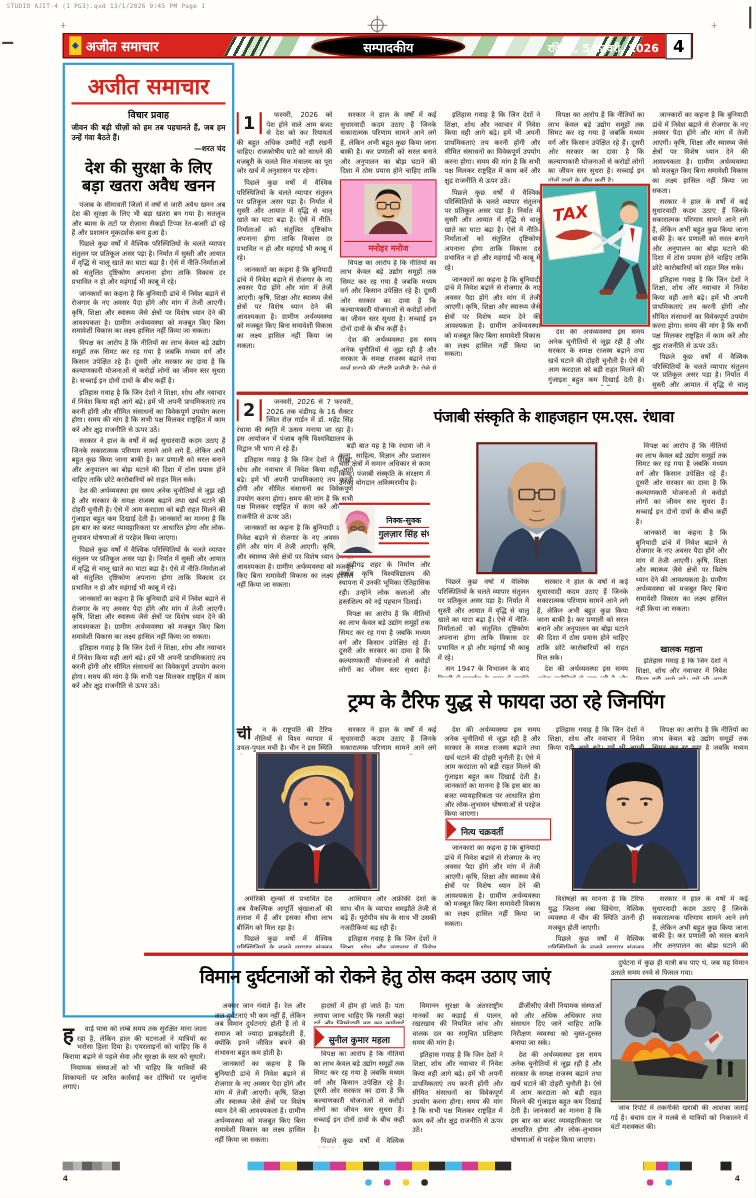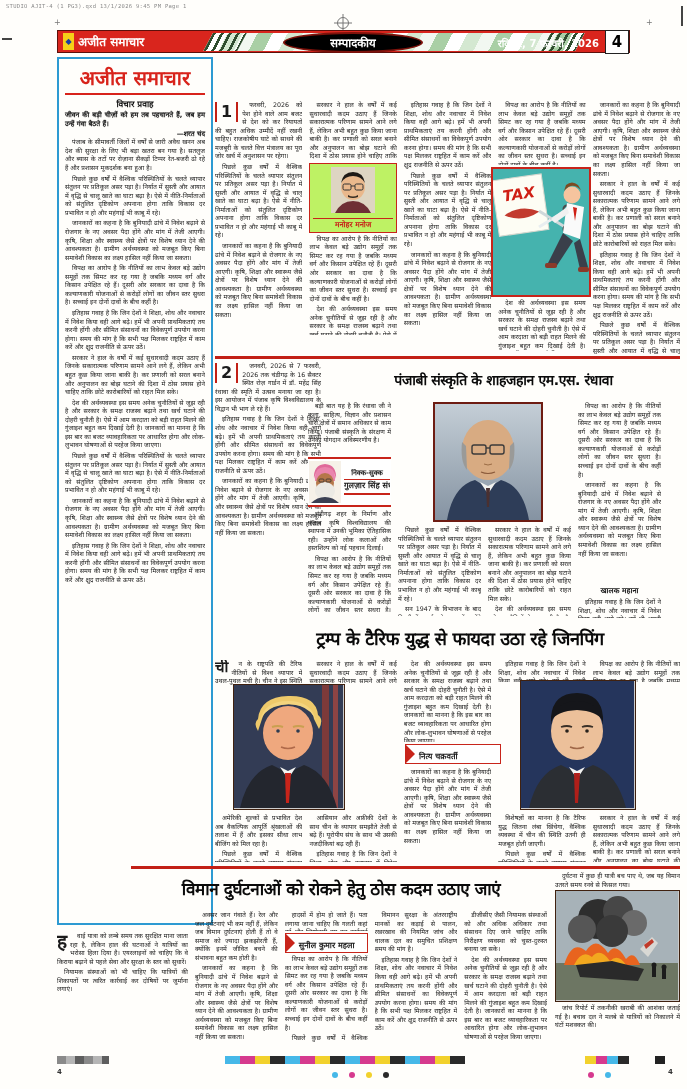--- a/index.html
+++ b/index.html
@@ -37,21 +37,21 @@
   .lb-qauth{text-align:right;font-weight:bold;font-size:6.8px}
   .lb-head{font-size:14.5px;font-weight:bold;text-align:center;line-height:1.12;margin:6px 0 5px;color:#0a0a0a}
   .lb-body{height:648px;overflow:hidden}
   
   .bighead{font-weight:bold;color:#0a0a0a;text-align:center;white-space:nowrap;overflow:hidden;letter-spacing:-.4px}
   
   .dropnum{float:left;font-size:16px;font-weight:bold;border-left:2.5px solid #c22016;border-right:2.5px solid #c22016;padding:2px 4px;margin:1px 4px 2px 0;line-height:1}
   .dropch{float:left;font-size:15px;font-weight:bold;margin:0 3px 0 0;line-height:1.05}
   .spacer{width:100%}
   
-  .mmcard{border:1.5px solid #c8241a;background:#bef264;padding:3px 3px 2px;margin:2px 0;text-align:center}
+  .mmcard{border:1.5px solid #c8241a;background:#f9a8d4;padding:3px 3px 2px;margin:2px 0;text-align:center}
   .mmname{color:#c8241a;font-weight:bold;font-size:7.5px;border-top:1px solid #c8241a;margin-top:2px;padding-top:1px;white-space:nowrap;overflow:hidden}
   
   .taxbox{position:absolute;left:276px;top:66px;width:100px;height:130px;border:2.5px solid #c8241a;overflow:hidden}
   .photo-frame{border:1.5px solid #40210f;overflow:hidden;background:#ccc}
   
   .sandhu{border-top:2px solid #c8241a;border-bottom:2px solid #c8241a;padding:2px 1px;display:flex;gap:3px;margin:3px 0;align-items:center;background:#fff}
   .s-txt{flex:1;text-align:center;overflow:hidden}
   .s-title{font-weight:bold;font-size:7px;border-bottom:1px solid #c8241a;padding-bottom:1px;white-space:nowrap}
   .s-name{font-weight:bold;font-size:8px;border-bottom:2px solid #c8241a;padding:1px 0;white-space:nowrap}
   
@@ -83,29 +83,33 @@
   <div class="edge" style="left:2px;top:38px;width:10px;height:1.5px"></div>
 
   <div class="mast">
     <div class="mast-logo">◆</div>
     <div class="mast-brand">अजीत समाचार</div>
     <div class="mast-strip">
       <div class="mast-hatch" style="left:0"></div>
       <div class="mast-hatch" style="right:0"></div>
     </div>
     <div class="mast-oval">सम्पादकीय</div>
-    <div class="mast-date">रविवार, 7 फरवरी, 2026</div>
+    <div class="mast-date">रविवार, 5 फरवरी, 2026</div>
     <div class="mast-page">4</div>
   </div>
 
   <div class="leftbox">
     <div class="lb-brand">अजीत समाचार</div>
     <div class="lb-kicker">विचार प्रवाह</div>
     <div class="lb-quote">जीवन की बड़ी चीज़ों को हम तब पहचानते हैं, जब हम उन्हें गंवा बैठते हैं।</div>
     <div class="lb-qauth">—शरत चंद</div>
+    <div class="lb-head">
+      <span style="display:block">देश की सुरक्षा के लिए</span>
+      <span style="display:block">बड़ा खतरा अवैध खनन</span>
+    </div>
     <div class="lb-body news">
         <p>पंजाब के सीमावर्ती जिलों में वर्षों से जारी अवैध खनन अब देश की सुरक्षा के लिए भी बड़ा खतरा बन गया है। सतलुज और ब्यास के तटों पर रोज़ाना सैकड़ों टिप्पर रेत-बजरी ढो रहे हैं और प्रशासन मूकदर्शक बना हुआ है।</p>
         <p>पिछले कुछ वर्षों में वैश्विक परिस्थितियों के चलते व्यापार संतुलन पर प्रतिकूल असर पड़ा है। निर्यात में सुस्ती और आयात में वृद्धि से चालू खाते का घाटा बढ़ा है। ऐसे में नीति-निर्माताओं को संतुलित दृष्टिकोण अपनाना होगा ताकि विकास दर प्रभावित न हो और महंगाई भी काबू में रहे।</p>
         <p>जानकारों का कहना है कि बुनियादी ढांचे में निवेश बढ़ाने से रोजगार के नए अवसर पैदा होंगे और मांग में तेजी आएगी। कृषि, शिक्षा और स्वास्थ्य जैसे क्षेत्रों पर विशेष ध्यान देने की आवश्यकता है। ग्रामीण अर्थव्यवस्था को मजबूत किए बिना समावेशी विकास का लक्ष्य हासिल नहीं किया जा सकता।</p>
         <p>विपक्ष का आरोप है कि नीतियों का लाभ केवल बड़े उद्योग समूहों तक सिमट कर रह गया है जबकि मध्यम वर्ग और किसान उपेक्षित रहे हैं। दूसरी ओर सरकार का दावा है कि कल्याणकारी योजनाओं से करोड़ों लोगों का जीवन स्तर सुधरा है। सच्चाई इन दोनों दावों के बीच कहीं है।</p>
         <p>इतिहास गवाह है कि जिन देशों ने शिक्षा, शोध और नवाचार में निवेश किया वही आगे बढ़े। हमें भी अपनी प्राथमिकताएं तय करनी होंगी और सीमित संसाधनों का विवेकपूर्ण उपयोग करना होगा। समय की मांग है कि सभी पक्ष मिलकर राष्ट्रहित में काम करें और क्षुद्र राजनीति से ऊपर उठें।</p>
         <p>सरकार ने हाल के वर्षों में कई सुधारवादी कदम उठाए हैं जिनके सकारात्मक परिणाम सामने आने लगे हैं, लेकिन अभी बहुत कुछ किया जाना बाकी है। कर प्रणाली को सरल बनाने और अनुपालन का बोझ घटाने की दिशा में ठोस प्रयास होने चाहिए ताकि छोटे कारोबारियों को राहत मिल सके।</p>
         <p>देश की अर्थव्यवस्था इस समय अनेक चुनौतियों से जूझ रही है और सरकार के समक्ष राजस्व बढ़ाने तथा खर्च घटाने की दोहरी चुनौती है। ऐसे में आम करदाता को बड़ी राहत मिलने की गुंजाइश बहुत कम दिखाई देती है। जानकारों का मानना है कि इस बार का बजट व्यावहारिकता पर आधारित होगा और लोक-लुभावन घोषणाओं से परहेज किया जाएगा।</p>
         <p>पिछले कुछ वर्षों में वैश्विक परिस्थितियों के चलते व्यापार संतुलन पर प्रतिकूल असर पड़ा है। निर्यात में सुस्ती और आयात में वृद्धि से चालू खाते का घाटा बढ़ा है। ऐसे में नीति-निर्माताओं को संतुलित दृष्टिकोण अपनाना होगा ताकि विकास दर प्रभावित न हो और महंगाई भी काबू में रहे।</p>
         <p>जानकारों का कहना है कि बुनियादी ढांचे में निवेश बढ़ाने से रोजगार के नए अवसर पैदा होंगे और मांग में तेजी आएगी। कृषि, शिक्षा और स्वास्थ्य जैसे क्षेत्रों पर विशेष ध्यान देने की आवश्यकता है। ग्रामीण अर्थव्यवस्था को मजबूत किए बिना समावेशी विकास का लक्ष्य हासिल नहीं किया जा सकता।</p>

